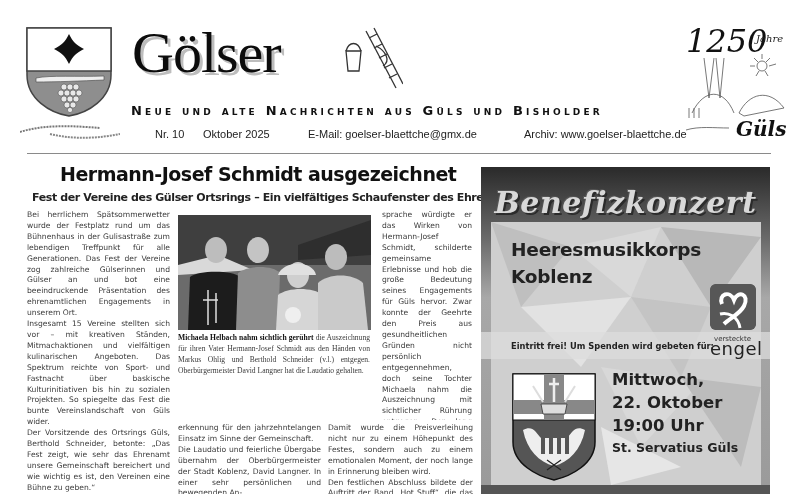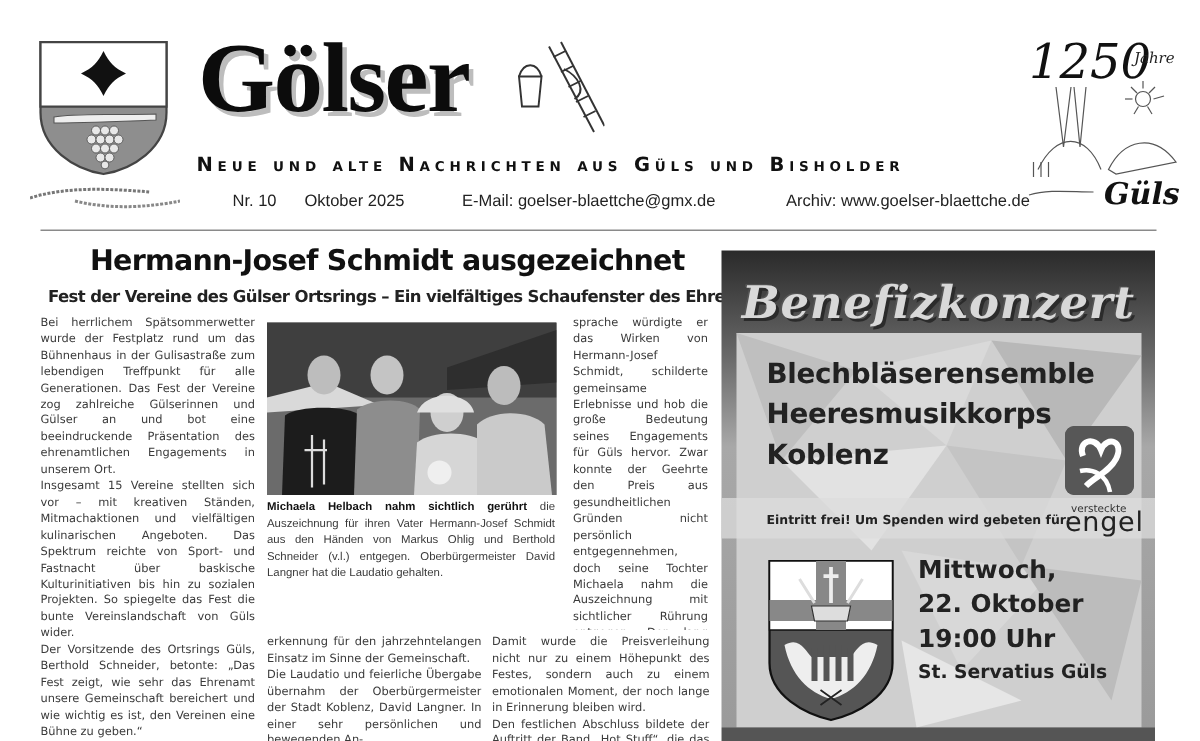--- a/index.html
+++ b/index.html
@@ -8,22 +8,22 @@
     background: #ffffff; position: relative;
     font-family: "Liberation Sans", sans-serif; color: #1a1a1a;
   }
   .abs { position: absolute; }
 
   
   .crest { left: 26px; top: 27px; width: 86px; height: 90px; }
   .crest-swoosh { left: 20px; top: 122px; width: 100px; height: 22px; }
   .mast-title {
     left: 132px; top: 6px; width: 545px; height: 94px;
-    font-family: "Liberation Serif", serif; font-weight: bold;
-    font-size: 66px; line-height: 94px; letter-spacing: -1px;
+    font-family: "Liberation Serif", serif; font-weight: normal;
+    font-size: 58px; line-height: 94px; letter-spacing: -1px;
     color: #0c0c0c; text-shadow: 3px 3px 0 #bdbdbd;
     white-space: nowrap;
   }
   .mast-title .w2 { position: absolute; left: 280px; top: 0; }
   .ladder-icon { left: 341px; top: 26px; width: 62px; height: 70px; }
   .tagline {
     left: 131px; top: 103px; width: 540px;
     font-family: "DejaVu Sans", sans-serif; font-weight: bold;
     font-size: 13px; letter-spacing: 3.2px; white-space: nowrap; color: #111;
     font-variant: small-caps;
@@ -49,21 +49,21 @@
     hyphens: manual; overflow: hidden;
   }
   .col p { margin: 0; }
   .col1 { left: 27px; top: 210px; width: 143px; height: 284px; }
   .col3 { left: 382px; top: 210px; width: 90px; height: 210px; }
   .col2b { left: 178px; top: 423px; width: 189px; height: 71px; }
   .col3b { left: 328px; top: 423px; width: 145px; height: 71px; }
   .photo { left: 178px; top: 215px; width: 193px; height: 115px; background: #555; overflow: hidden; }
   .caption {
     left: 178px; top: 332px; width: 192px;
-    font-family: Liberation Sans, sans-serif; font-size: 7.6px; line-height: 11px;
+    font-family: Liberation Serif, serif; font-size: 7.6px; line-height: 11px;
     color: #3a3a3a; text-align: justify;
   }
   .caption b { color: #111; }
 
   
   .ad { left: 481px; top: 167px; width: 289px; height: 327px; overflow: hidden;
         background: linear-gradient(180deg, #2a2a2a 0%, #6a6a6a 22%, #a8a8a8 40%, #9a9a9a 100%); }
   .ad-facets { position: absolute; left: 0; top: 0; width: 289px; height: 327px; }
   .ad-title {
     position: absolute; left: 0; top: 18px; width: 289px; text-align: center;
@@ -227,21 +227,20 @@
     <polygon points="90,80 180,60 150,130" fill="#d9d9d9"></polygon>
     <polygon points="180,60 280,70 230,140" fill="#b8b8b8"></polygon>
     <polygon points="40,140 150,130 100,200" fill="#e2e2e2"></polygon>
     <polygon points="150,130 230,140 200,210" fill="#c4c4c4"></polygon>
     <polygon points="120,200 220,215 160,280" fill="#d8d8d8"></polygon>
     <polygon points="200,210 280,220 260,300" fill="#bcbcbc"></polygon>
     <polygon points="120,260 200,300 130,318" fill="#e6e6e6"></polygon>
   </svg>
   <div class="ad-title">Benefizkonzert</div>
   <div class="ad-ens">
-    <div>Blechbläserensemble</div>
     <div>Heeresmusikkorps</div>
     <div>Koblenz</div>
   </div>
   <svg class="ad-logo" viewBox="0 0 46 46">
     <rect width="46" height="46" rx="6" fill="#575757"></rect>
     <path d="M12 20 C8 10 20 6 24 16 C28 6 40 10 34 22 C30 30 20 34 14 40" stroke="#fff" stroke-width="4" fill="none"></path>
     <path d="M10 30 C18 28 28 32 30 44" stroke="#fff" stroke-width="3" fill="none"></path>
   </svg>
   <div class="ad-band"></div>
   <div class="ad-band-text">Eintritt frei! Um Spenden wird gebeten für:</div>

